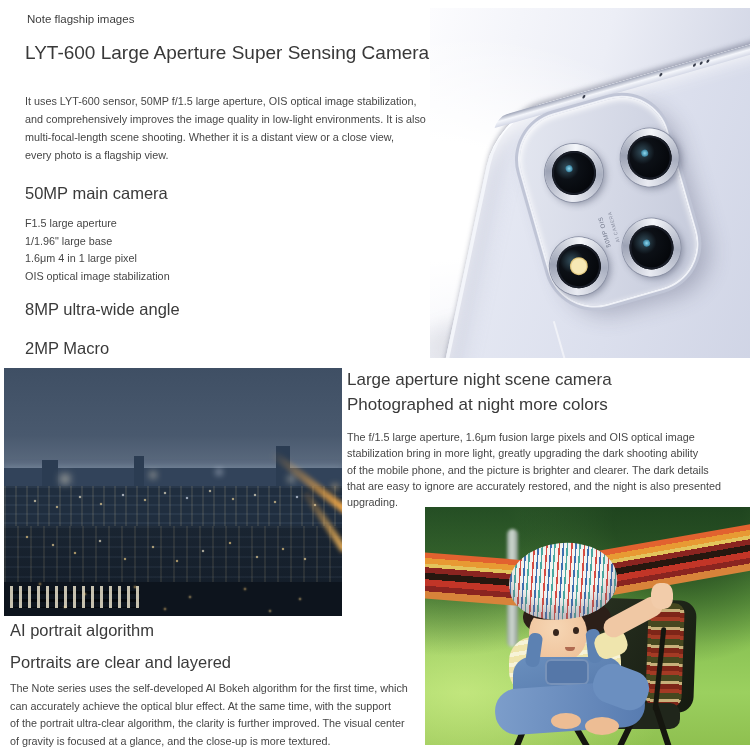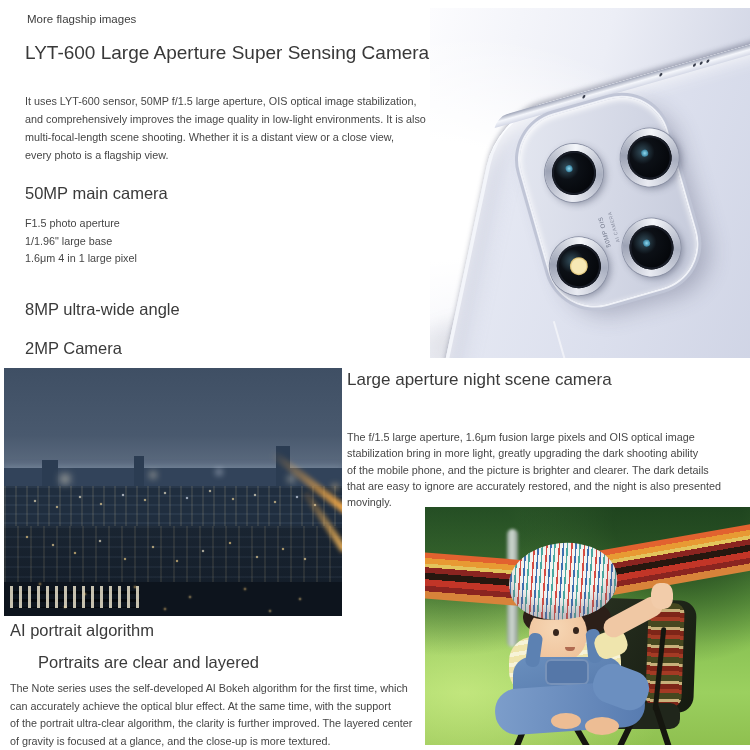--- a/index.html
+++ b/index.html
@@ -13,21 +13,21 @@
   .h2{font-size:16.5px;color:#3a3a3a;}
   .body-txt{font-size:10.8px;color:#464646;}
   .p1{left:25px;top:92px;line-height:18px;}
   .h2-main{left:25px;top:184px;}
   .specs{left:25px;top:215px;line-height:17.5px;}
   .h2-uw{left:25px;top:300px;}
   .h2-macro{left:25px;top:339px;}
   .night-title{left:347px;top:367px;font-size:17px;line-height:25px;color:#3a3a3a;}
   .night-body{left:347px;top:429px;line-height:16.3px;}
   .por-h1{left:10px;top:621px;}
-  .por-h2{left:10px;top:653px;margin-left:28px;}
+  .por-h2{left:10px;top:653px;}
   .por-body{left:10px;top:680px;line-height:17.5px;z-index:3;}
   
   .phone-shot{left:430px;top:8px;width:320px;height:350px;overflow:hidden;}
   .ps-bg{left:0;top:0;right:0;bottom:0;
     background:radial-gradient(ellipse at 0% 55%,#ffffff 0%,#ffffff 22%,rgba(255,255,255,0) 62%),
                linear-gradient(105deg,#fcfcfe 0%,#eceef6 45%,#c7ccde 100%);}
   .ps-shadow{left:-40px;top:295px;width:280px;height:90px;
     background:radial-gradient(ellipse,rgba(80,86,112,.35),transparent 68%);filter:blur(5px);}
   .phone-body{left:67px;top:109px;width:400px;height:420px;border-radius:44px;
     transform-origin:0 0;transform:rotate(-16deg) skewX(-28deg);
@@ -149,36 +149,37 @@
     background:#efe5ad;z-index:6;}
   .foot{border-radius:50%;background:#edbd94;z-index:7;}
   .foot-l{left:126px;top:206px;width:30px;height:16px;}
   .foot-r{left:160px;top:210px;width:34px;height:18px;}
 </style>
 </head>
 <body>
 
 <div class="canvas">
 
-  <div class="abs eyebrow nowrap">More flagship images</div>
+  <div class="abs eyebrow nowrap">Note flagship images</div>
   <div class="abs h1 nowrap">LYT-600 Large Aperture Super Sensing Camera</div>
   <div class="abs p1 body-txt">
     <div class="nowrap">It uses LYT-600 sensor, 50MP f/1.5 large aperture, OIS optical image stabilization,</div>
     <div class="nowrap">and comprehensively improves the image quality in low-light environments. It is also</div>
     <div class="nowrap">multi-focal-length scene shooting. Whether it is a distant view or a close view,</div>
     <div class="nowrap">every photo is a flagship view.</div>
   </div>
   <div class="abs h2 h2-main nowrap">50MP main camera</div>
   <div class="abs specs body-txt">
-    <div class="nowrap">F1.5 photo aperture</div>
+    <div class="nowrap">F1.5 large aperture</div>
     <div class="nowrap">1/1.96" large base</div>
     <div class="nowrap">1.6μm 4 in 1 large pixel</div>
+    <div class="nowrap">OIS optical image stabilization</div>
   </div>
   <div class="abs h2 h2-uw nowrap">8MP ultra-wide angle</div>
-  <div class="abs h2 h2-macro nowrap">2MP Camera</div>
+  <div class="abs h2 h2-macro nowrap">2MP Macro</div>
 
   <div class="abs phone-shot">
     <div class="abs ps-bg"></div>
     <div class="abs ps-shadow"></div>
     <div class="abs phone-body">
       <div class="abs top-rail">
         <span class="abs rail-dot" style="left:90px;"></span>
         <span class="abs rail-dot" style="left:170px;"></span>
         <span class="abs rail-dot" style="left:205px;"></span>
         <span class="abs rail-dot" style="left:212px;"></span>
@@ -225,35 +226,36 @@
     <div class="abs fg-strip"></div>
     <div class="abs fg-windows"></div>
     <div class="abs glows"></div>
     <div class="abs dots"></div>
     <div class="abs road1"></div>
     <div class="abs road2"></div>
   </div>
 
   <div class="abs night-title">
     <div class="nowrap">Large aperture night scene camera</div>
+    <div class="nowrap">Photographed at night more colors</div>
   </div>
   <div class="abs night-body body-txt">
     <div class="nowrap">The f/1.5 large aperture, 1.6μm fusion large pixels and OIS optical image</div>
     <div class="nowrap">stabilization bring in more light, greatly upgrading the dark shooting ability</div>
     <div class="nowrap">of the mobile phone, and the picture is brighter and clearer. The dark details</div>
     <div class="nowrap">that are easy to ignore are accurately restored, and the night is also presented</div>
-    <div class="nowrap">movingly.</div>
+    <div class="nowrap">upgrading.</div>
   </div>
 
   <div class="abs h2 por-h1 nowrap">AI portrait algorithm</div>
   <div class="abs h2 por-h2 nowrap">Portraits are clear and layered</div>
   <div class="abs por-body body-txt">
     <div class="nowrap">The Note series uses the self-developed AI Bokeh algorithm for the first time, which</div>
     <div class="nowrap">can accurately achieve the optical blur effect. At the same time, with the support</div>
-    <div class="nowrap">of the portrait ultra-clear algorithm, the clarity is further improved. The layered center</div>
+    <div class="nowrap">of the portrait ultra-clear algorithm, the clarity is further improved. The visual center</div>
     <div class="nowrap">of gravity is focused at a glance, and the close-up is more textured.</div>
   </div>
 
   <div class="abs kid-photo">
     <div class="abs pole"></div>
     <div class="abs ham ham-l"></div>
     <div class="abs ham ham-r"></div>
     <div class="abs chair-back"></div>
     <div class="abs chair-pat"></div>
     <div class="abs chair-seat"></div>

